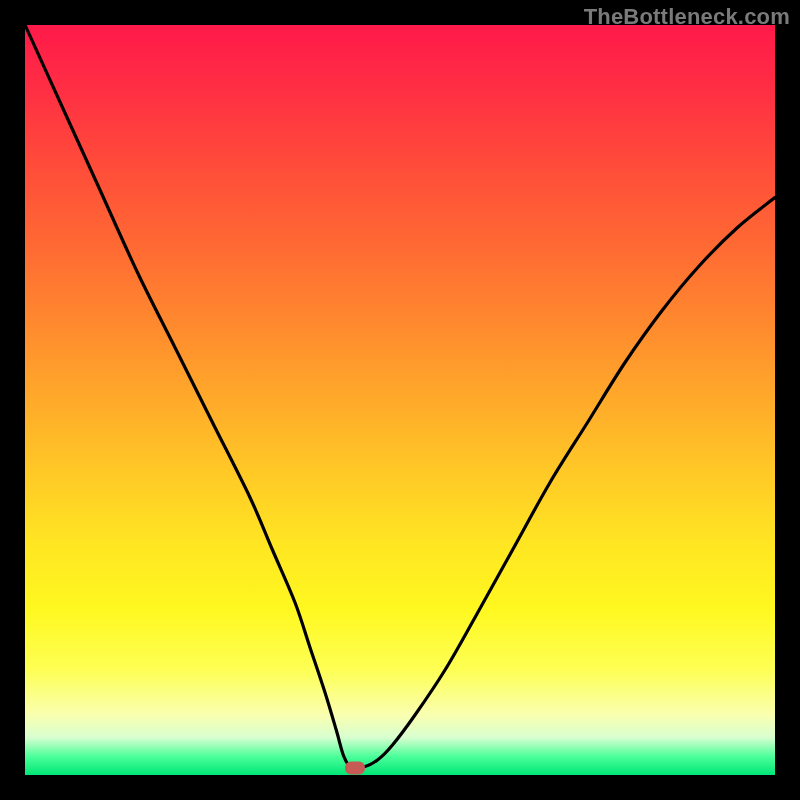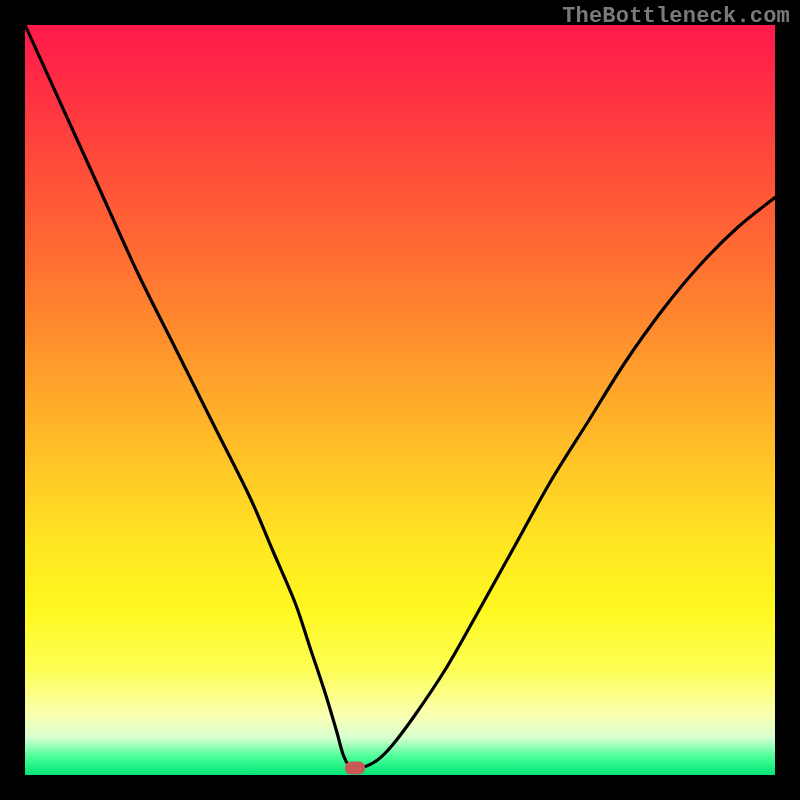--- a/index.html
+++ b/index.html
@@ -9,21 +9,20 @@
     height: 800px;
     background: #000;
     overflow: hidden;
     font-family: Arial, Helvetica, sans-serif;
   }
   .frame {
     position: relative;
     width: 800px;
     height: 614px;
     background: #000;
-    font-family: Liberation Mono, monospace;
   }
   .plot {
     position: absolute;
     left: 25px;
     top: 25px;
     width: 750px;
     height: 750px;
     background: linear-gradient(
       to bottom,
       #ff1a4a 0%,

